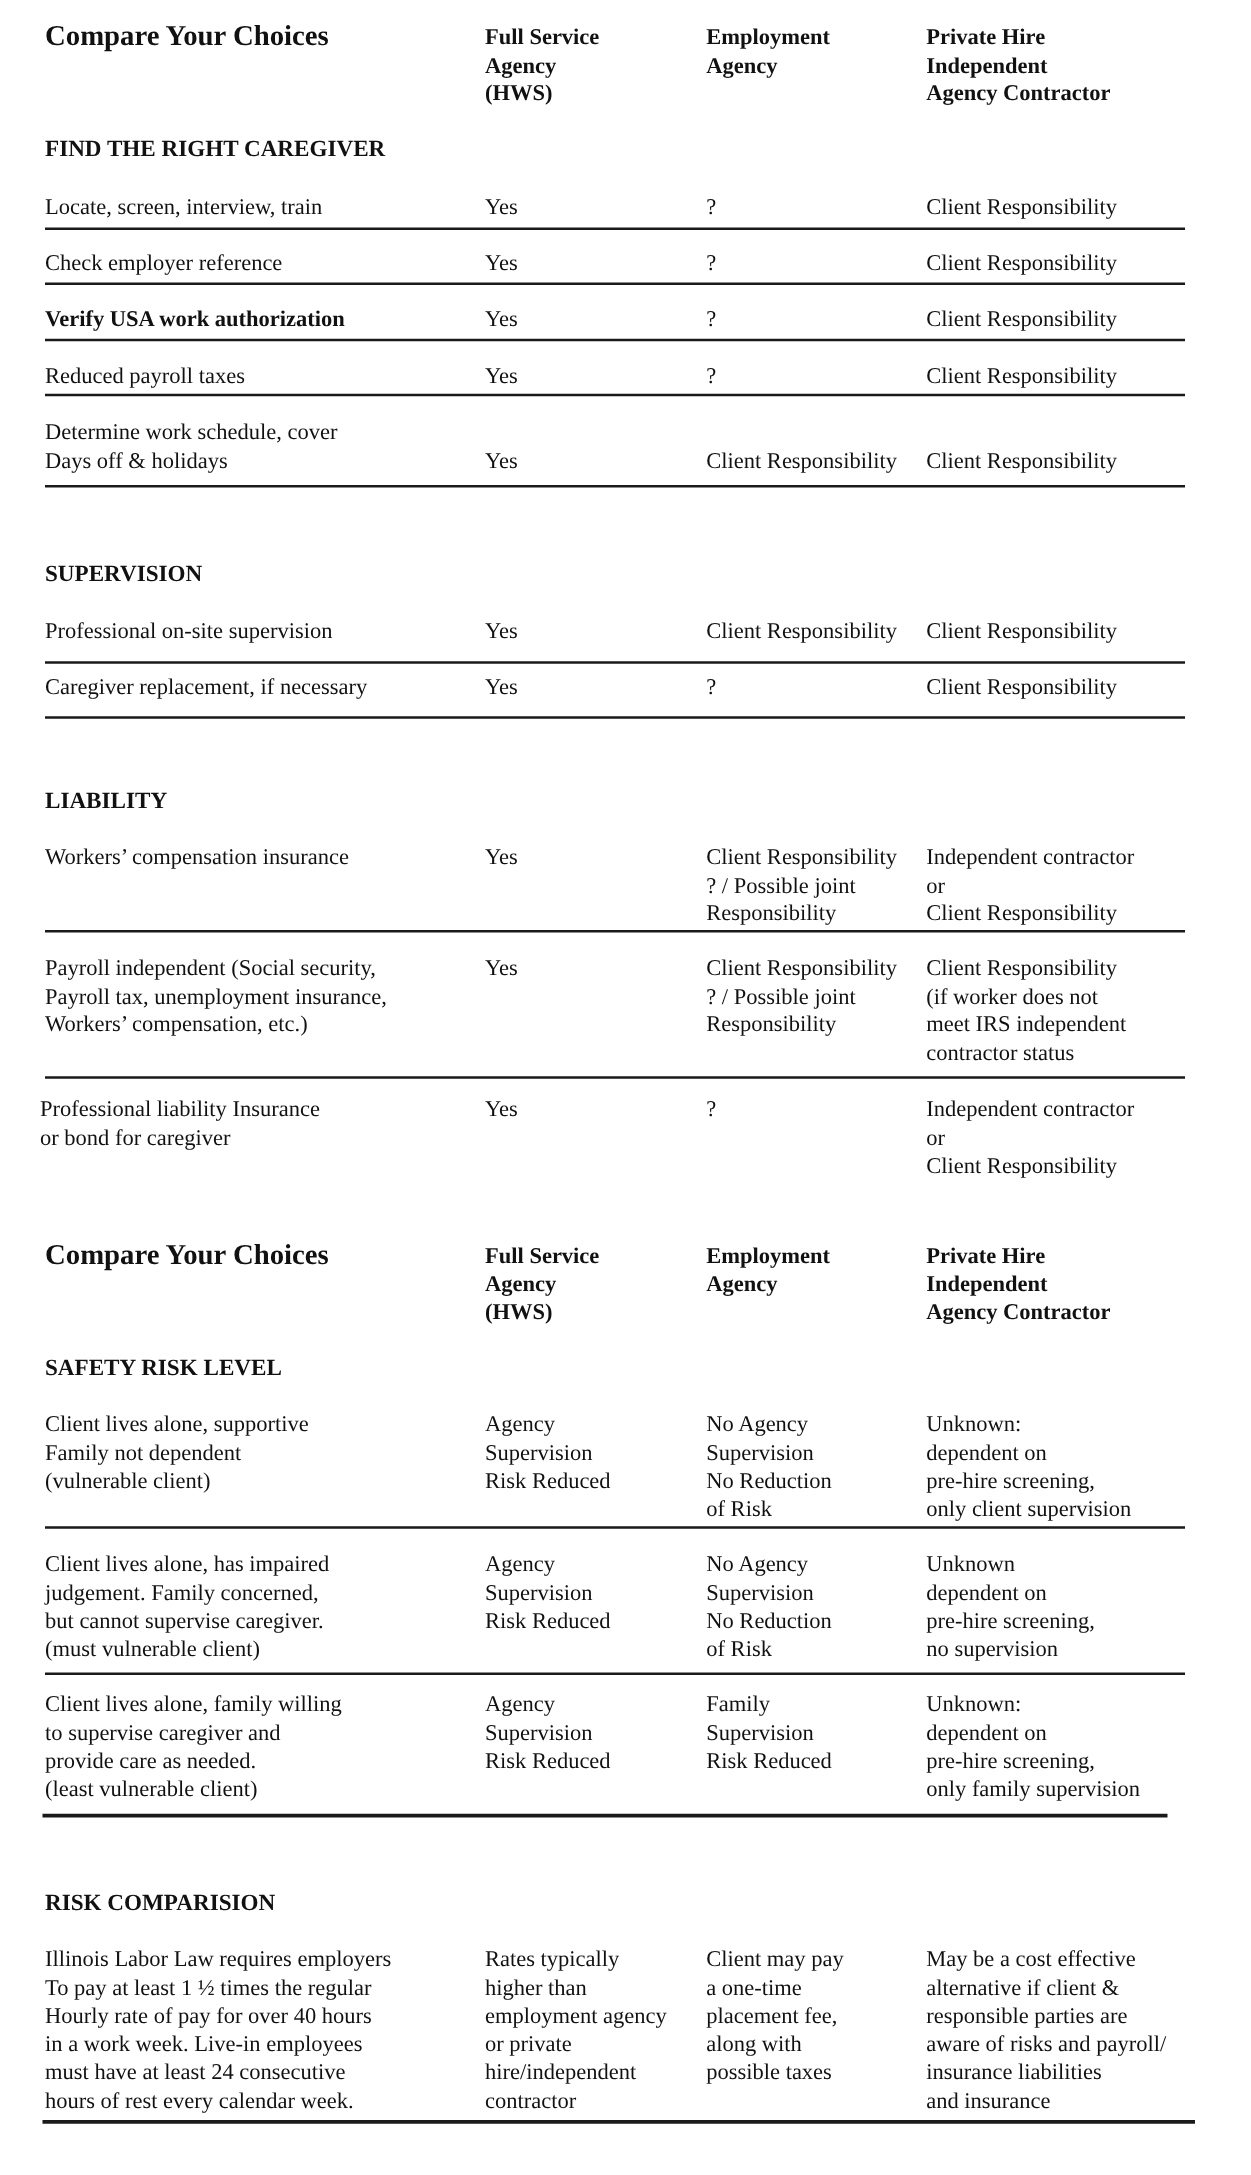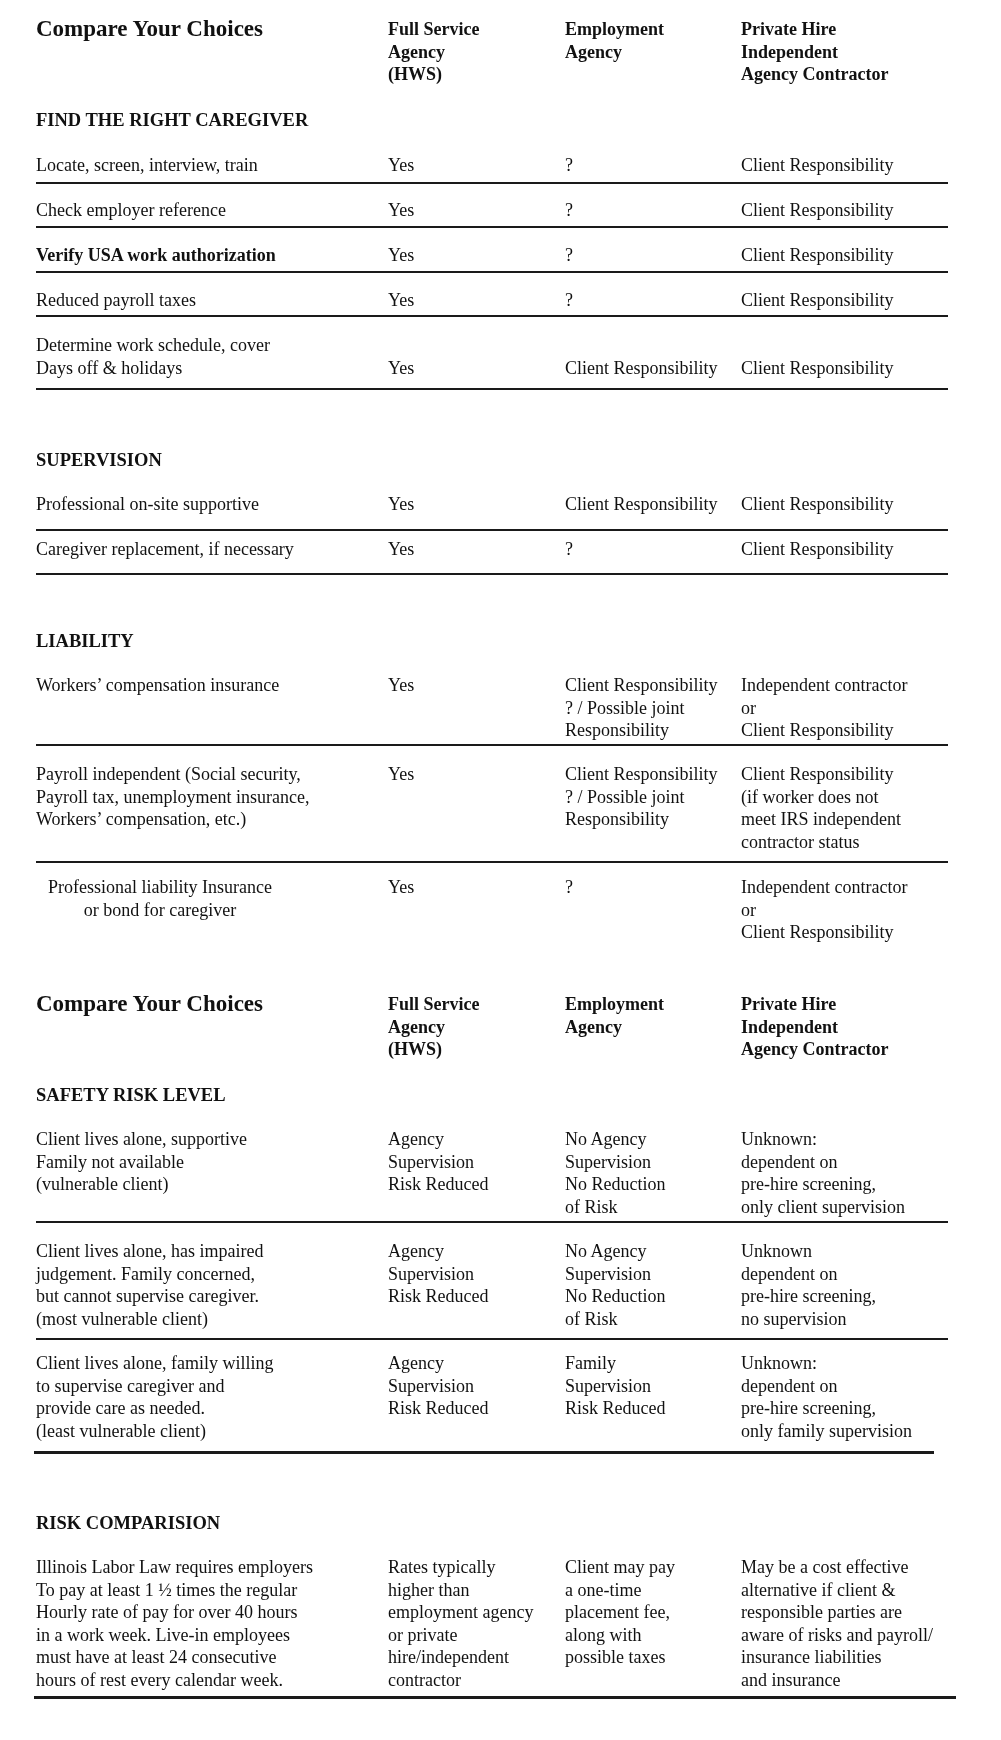--- a/index.html
+++ b/index.html
@@ -68,21 +68,21 @@
 Days off &amp; holidays</div>
   <div class="abs cell" style="left:388px; top:357px;">Yes</div>
   <div class="abs cell" style="left:565px; top:357px;">Client Responsibility</div>
   <div class="abs cell" style="left:741px; top:357px;">Client Responsibility</div>
 </div>
 <div class="rule" style="top:388px;"></div>
 
 <div class="abs section" style="left:36px; top:449px;">SUPERVISION</div>
 
 <div>
-  <div class="abs cell" style="left:36px; top:493px;">Professional on-site supportive</div>
+  <div class="abs cell" style="left:36px; top:493px;">Professional on-site supervision</div>
   <div class="abs cell" style="left:388px; top:493px;">Yes</div>
   <div class="abs cell" style="left:565px; top:493px;">Client Responsibility</div>
   <div class="abs cell" style="left:741px; top:493px;">Client Responsibility</div>
 </div>
 <div class="rule" style="top:529px;"></div>
 
 <div>
   <div class="abs cell" style="left:36px; top:538px;">Caregiver replacement, if necessary</div>
   <div class="abs cell" style="left:388px; top:538px;">Yes</div>
   <div class="abs cell" style="left:565px; top:538px;">?</div>
@@ -113,21 +113,21 @@
 ? / Possible joint
 Responsibility</div>
   <div class="abs cell" style="left:741px; top:763px;">Client Responsibility
 (if worker does not
 meet IRS independent
 contractor status</div>
 </div>
 <div class="rule" style="top:861px;"></div>
 
 <div>
-  <div class="abs cell" style="left:48px; top:876px;text-align:center;">Professional liability Insurance
+  <div class="abs cell" style="left:32px; top:876px;">Professional liability Insurance
 or bond for caregiver</div>
   <div class="abs cell" style="left:388px; top:876px;">Yes</div>
   <div class="abs cell" style="left:565px; top:876px;">?</div>
   <div class="abs cell" style="left:741px; top:876px;">Independent contractor
 or
 Client Responsibility</div>
 </div>
 
 <div class="abs title" style="left:36px; top:991px;">Compare Your Choices</div>
 <div class="abs colhead cell" style="left:388px; top:993px;">Full Service
@@ -136,41 +136,41 @@
 <div class="abs colhead cell" style="left:565px; top:993px;">Employment
 Agency</div>
 <div class="abs colhead cell" style="left:741px; top:993px;">Private Hire
 Independent
 Agency Contractor</div>
 
 <div class="abs section" style="left:36px; top:1084px;">SAFETY RISK LEVEL</div>
 
 <div>
   <div class="abs cell" style="left:36px; top:1128px;">Client lives alone, supportive
-Family not available
+Family not dependent
 (vulnerable client)</div>
   <div class="abs cell" style="left:388px; top:1128px;">Agency
 Supervision
 Risk Reduced</div>
   <div class="abs cell" style="left:565px; top:1128px;">No Agency
 Supervision
 No Reduction
 of Risk</div>
   <div class="abs cell" style="left:741px; top:1128px;">Unknown:
 dependent on
 pre-hire screening,
 only client supervision</div>
 </div>
 <div class="rule" style="top:1221px;"></div>
 
 <div>
   <div class="abs cell" style="left:36px; top:1240px;">Client lives alone, has impaired
 judgement. Family concerned,
 but cannot supervise caregiver.
-(most vulnerable client)</div>
+(must vulnerable client)</div>
   <div class="abs cell" style="left:388px; top:1240px;">Agency
 Supervision
 Risk Reduced</div>
   <div class="abs cell" style="left:565px; top:1240px;">No Agency
 Supervision
 No Reduction
 of Risk</div>
   <div class="abs cell" style="left:741px; top:1240px;">Unknown
 dependent on
 pre-hire screening,

